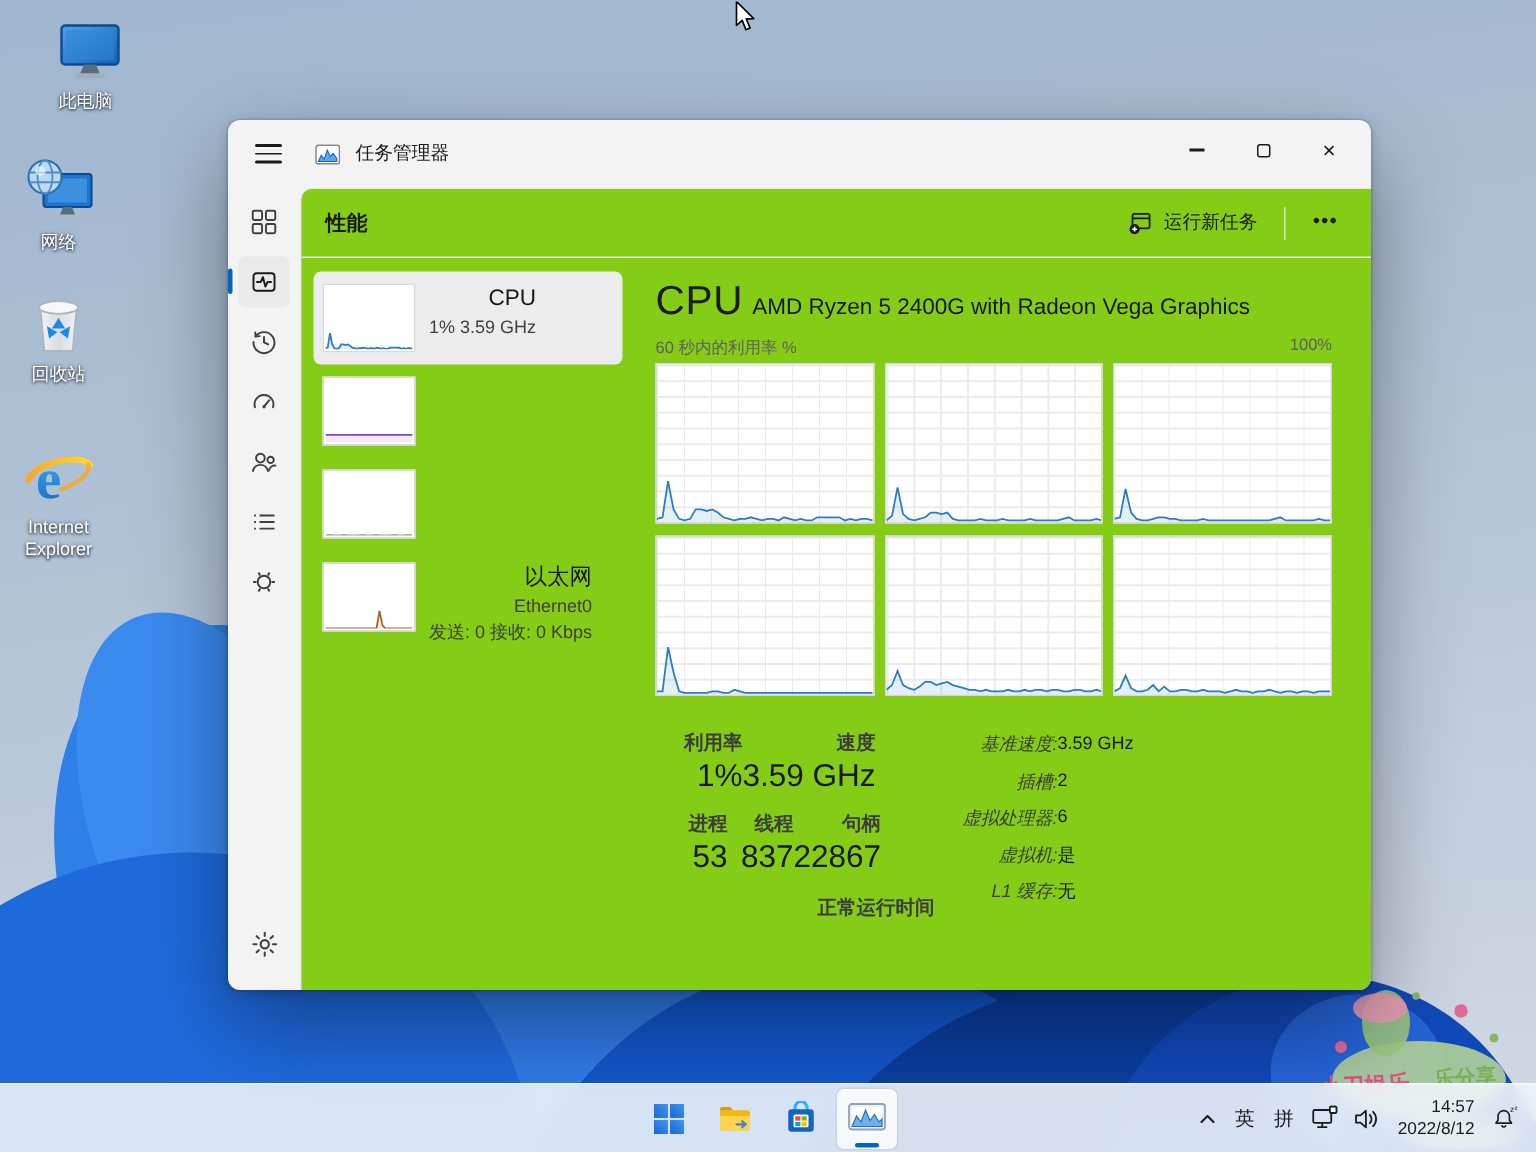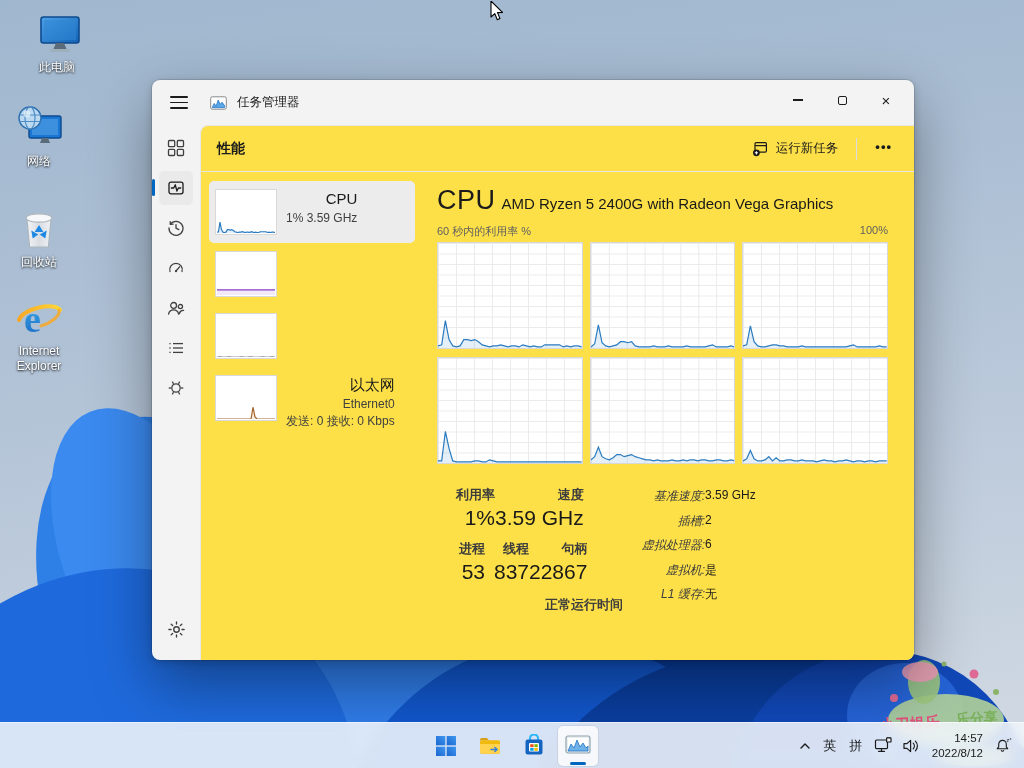--- a/index.html
+++ b/index.html
@@ -45,21 +45,21 @@
   .closex { font-size:15px; line-height:1; }
 
   .rail { position:absolute; left:0; top:45px; bottom:0; width:48px; }
   .rail .ritem { position:relative; width:34px; height:34px; margin:6px auto 6px; border-radius:5px; display:flex; align-items:center; justify-content:center; cursor:pointer; }
   .rail .ritem.sel { background:#eaeaea; }
   .rail .ritem.sel::before { content:""; position:absolute; left:-7px; top:8px; width:3px; height:17px; border-radius:2px; background:#0067c0; }
   .rail .gear { position:absolute; bottom:8px; left:7px; }
 
   .panel {
     position:absolute; left:48px; top:45px; right:0; bottom:0;
-    background:#fde047; border:1px solid #e7e7e7; border-right:none; border-bottom:none;
+    background:#84cc16; border:1px solid #e7e7e7; border-right:none; border-bottom:none;
     border-top-left-radius:8px; border-bottom-right-radius:8px; border-bottom-left-radius:0;
     overflow:hidden;
   }
   .toolbar { height:46px; display:flex; align-items:center; border-bottom:1px solid #e6e6e6; }
   .pagetitle { font-size:14px; font-weight:bold; margin-left:16px; }
   .toolbar .sp { flex:1; }
   .runbtn { display:flex; align-items:center; gap:8px; font-size:12.5px; padding:7px 10px; border-radius:5px; cursor:pointer; }
   .tdivider { width:1px; height:22px; background:#dcdcdc; margin:0 8px; }
   .morebtn { font-size:13px; font-weight:bold; letter-spacing:1px; padding:4px 10px 8px; border-radius:5px; cursor:pointer; margin-right:12px; }
 
@@ -166,21 +166,21 @@
         <path d="M27 34 h6 l2 5 h-10 z" fill="#5a6b7a"></path>
         <circle cx="15" cy="14" r="11" fill="#bcd9f2" stroke="#2e6fae" stroke-width="1.4"></circle>
         <ellipse cx="15" cy="14" rx="5" ry="11" fill="none" stroke="#4d8cc7" stroke-width="1.2"></ellipse>
         <path d="M4.5 11 h21 M4.5 17.5 h21" stroke="#4d8cc7" stroke-width="1.2" fill="none"></path>
         <circle cx="12" cy="10" r="3.4" fill="#e8f3fc" opacity=".7"></circle>
       </svg>
     </div>
     <div class="lbl">网络</div>
   </div>
 
-  <div class="dicon" style="top:205px;">
+  <div class="dicon" style="top:192px;">
     <div class="art">
       <svg viewBox="0 0 48 48">
         <defs>
             <linearGradient id="bin" x1="0" y1="0" x2="1" y2="0">
           <stop offset="0" stop-color="#f2f4f6"></stop>
               <stop offset=".5" stop-color="#d9dde2"></stop>
               <stop offset="1" stop-color="#eef1f4"></stop>
             </linearGradient>
           </defs>
         <path d="M12 14 h24 l-2.6 28 h-18.8 z" fill="url(#bin)" stroke="#aeb6bd" stroke-width="1.2"></path>

